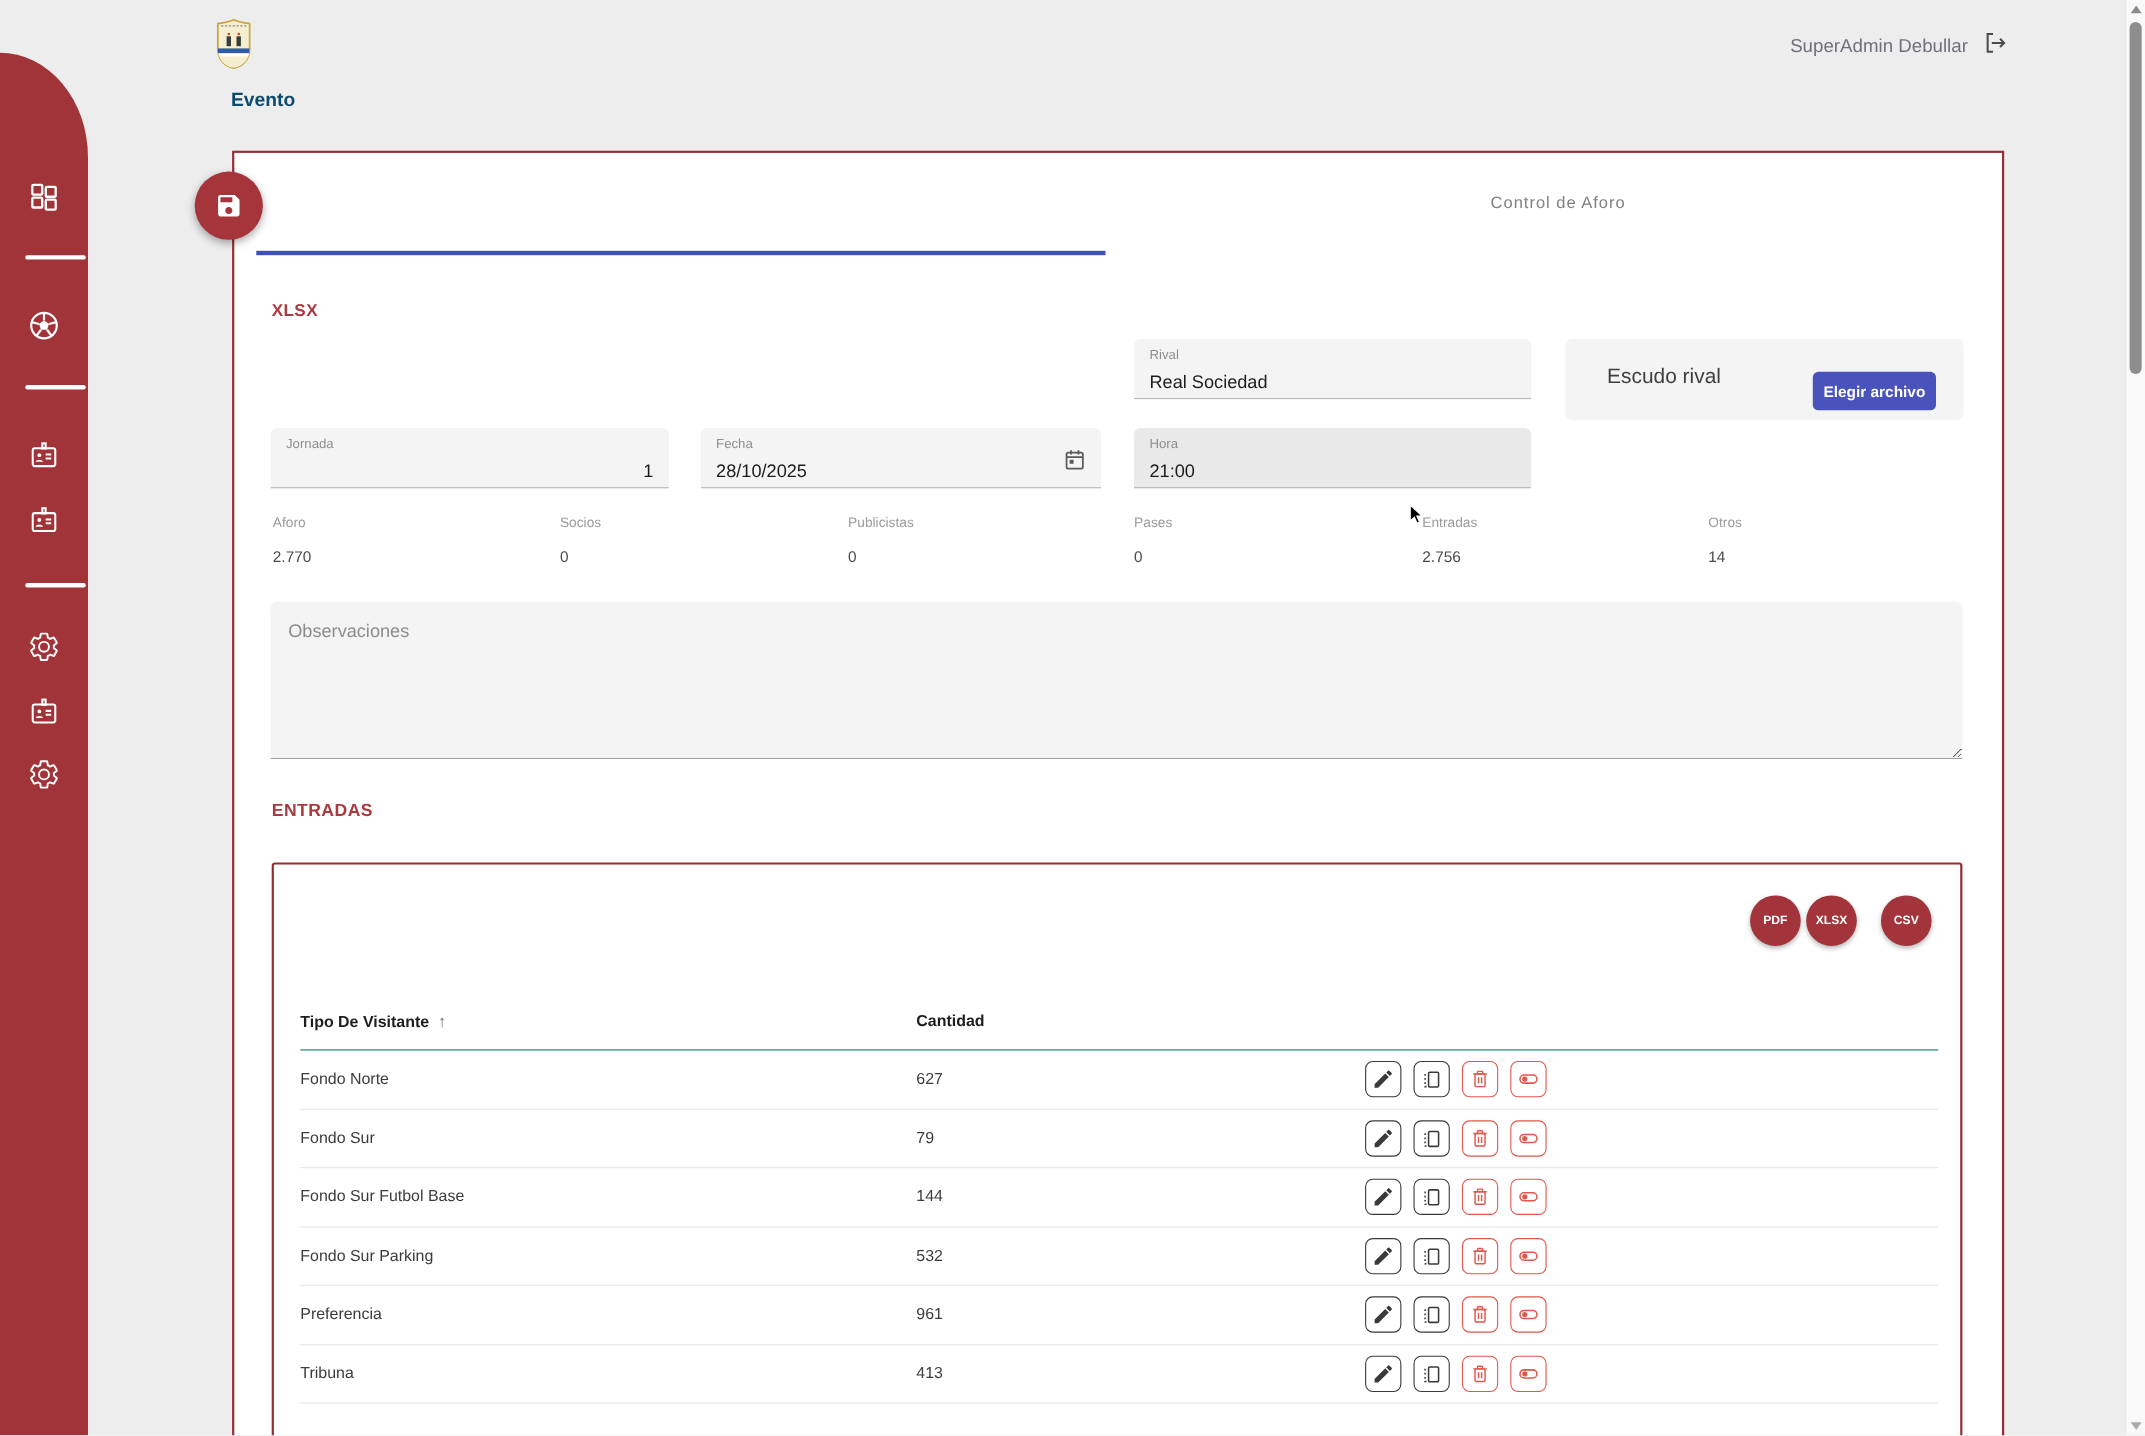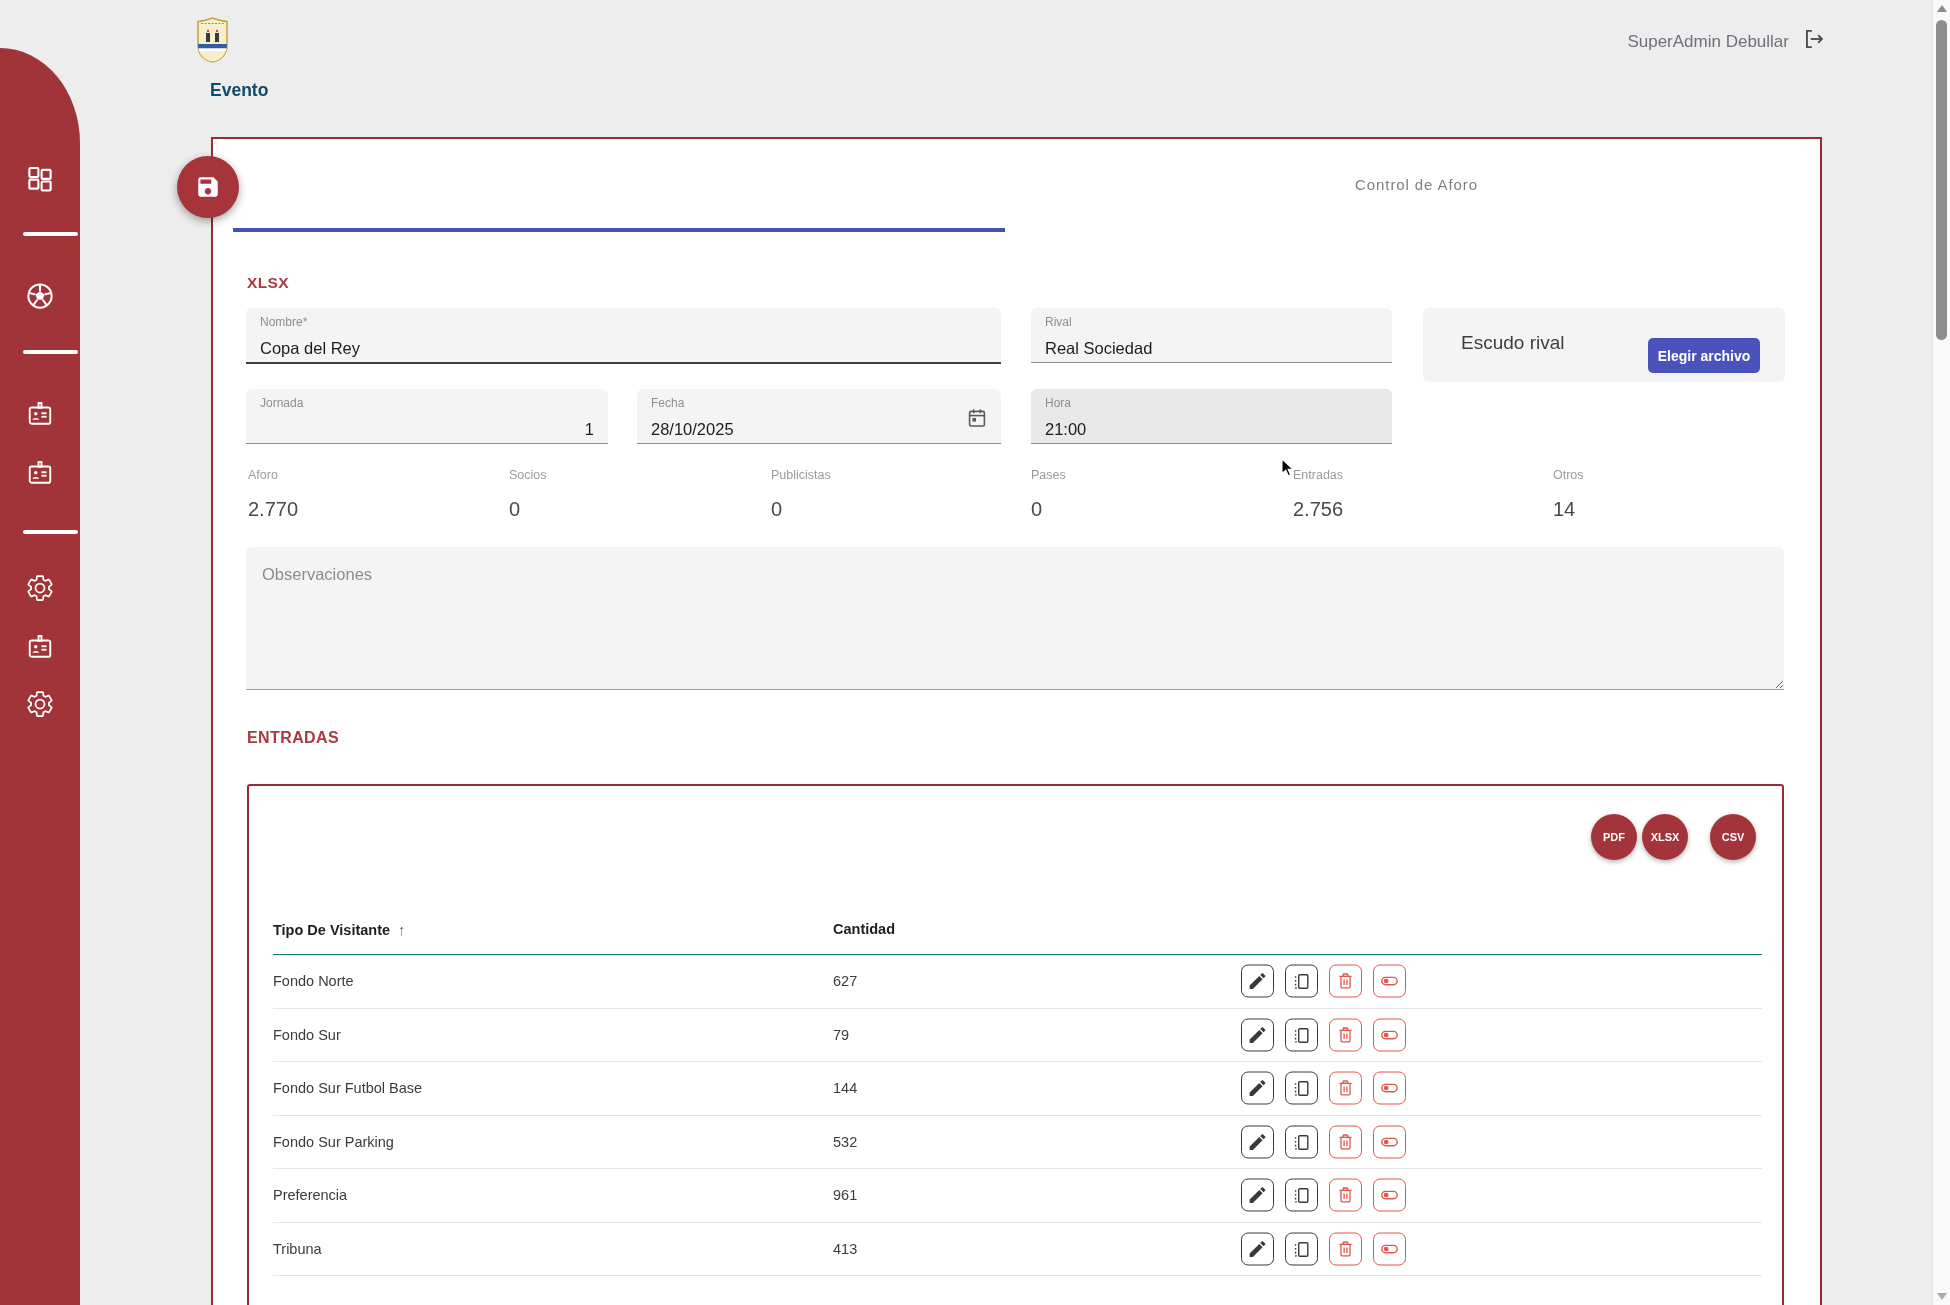--- a/index.html
+++ b/index.html
@@ -56,21 +56,21 @@
   
   #escudo-panel{position:absolute;left:1423px;top:308px;width:362px;height:74px;background:#F4F4F4;border-radius:6px;}
   #escudo-label{position:absolute;left:38px;top:24px;font-size:19px;color:#3F3F3F;}
   #escudo-button{position:absolute;left:225px;top:30px;width:112px;height:35px;background:#4A52BC;border:none;
                  border-radius:5px;color:#fff;font-family:"Liberation Sans",sans-serif;font-weight:bold;font-size:14px;
                  cursor:pointer;overflow:hidden;white-space:nowrap;padding:0 2px;}
 
   
   .stat{position:absolute;top:468px;width:240px;}
   .stat .slabel{font-size:12.5px;color:#9B9B9B;}
-  .stat .svalue{margin-top:16px;font-size:20px;color:#4A4A4A;}
+  .stat .svalue{margin-top:16px;font-size:14px;color:#4A4A4A;}
 
   
   #observaciones{position:absolute;left:246px;top:547px;width:1538px;height:143px;box-sizing:border-box;
                  background:#F4F4F4;border:none;border-bottom:1px solid #9E9E9E;border-radius:6px 6px 0 0;
                  font-family:"Liberation Sans",sans-serif;font-size:16.5px;color:#333;padding:18px 16px;
                  resize:both;outline:none;}
   #observaciones::placeholder{color:#8C8C8C;}
 
   
   #entradas-box{position:absolute;left:247px;top:784px;width:1533px;height:570px;background:#fff;
@@ -265,24 +265,20 @@
   <div id="tab-underline"></div>
 
   <button id="fab-save">
     <svg>
         <use href="#sym-save"></use>
       </svg>
   </button>
 
   <div class="section-heading" id="datos-heading">XLSX</div>
 
-  <div class="field" id="field-nombre">
-    <span class="flabel">Nombre*</span>
-    <input value="Copa del Rey" style="">
-  </div>
   <div class="field" id="field-rival">
     <span class="flabel">Rival</span>
     <input value="Real Sociedad" style="">
   </div>
   <div id="escudo-panel">
     <span id="escudo-label">Escudo rival</span>
     <button id="escudo-button">Elegir archivo</button>
   </div>
 
   <div class="field" id="field-jornada">

